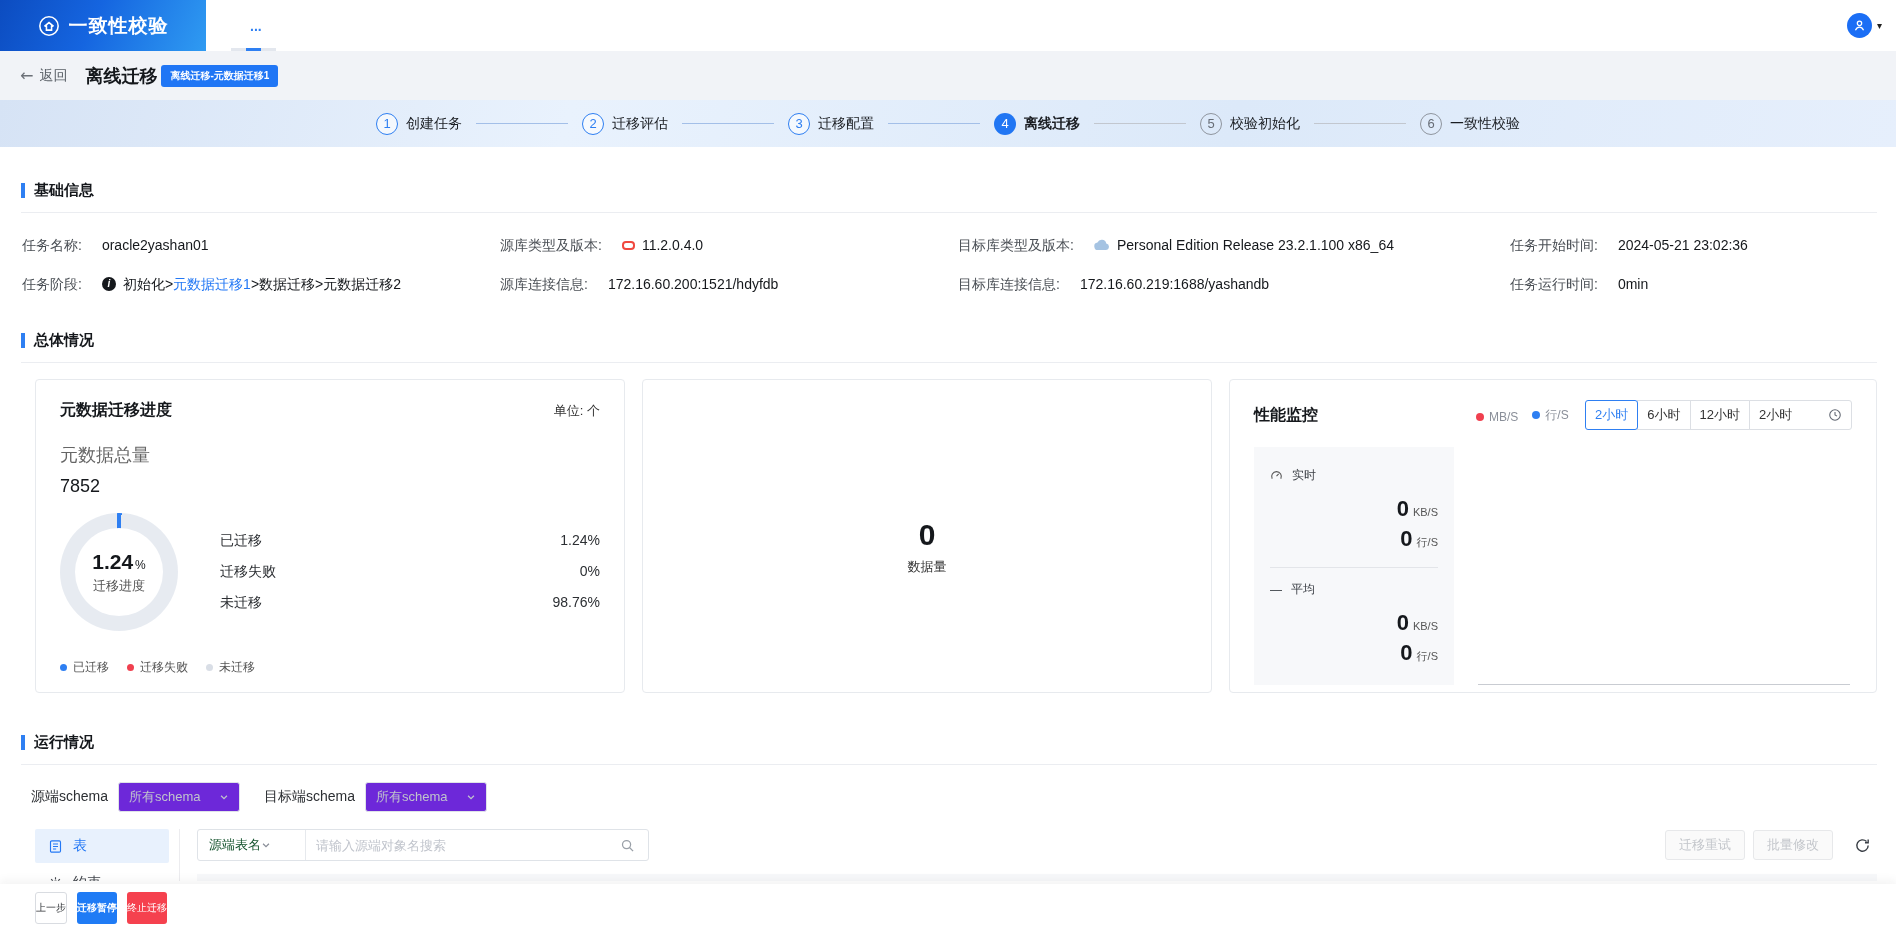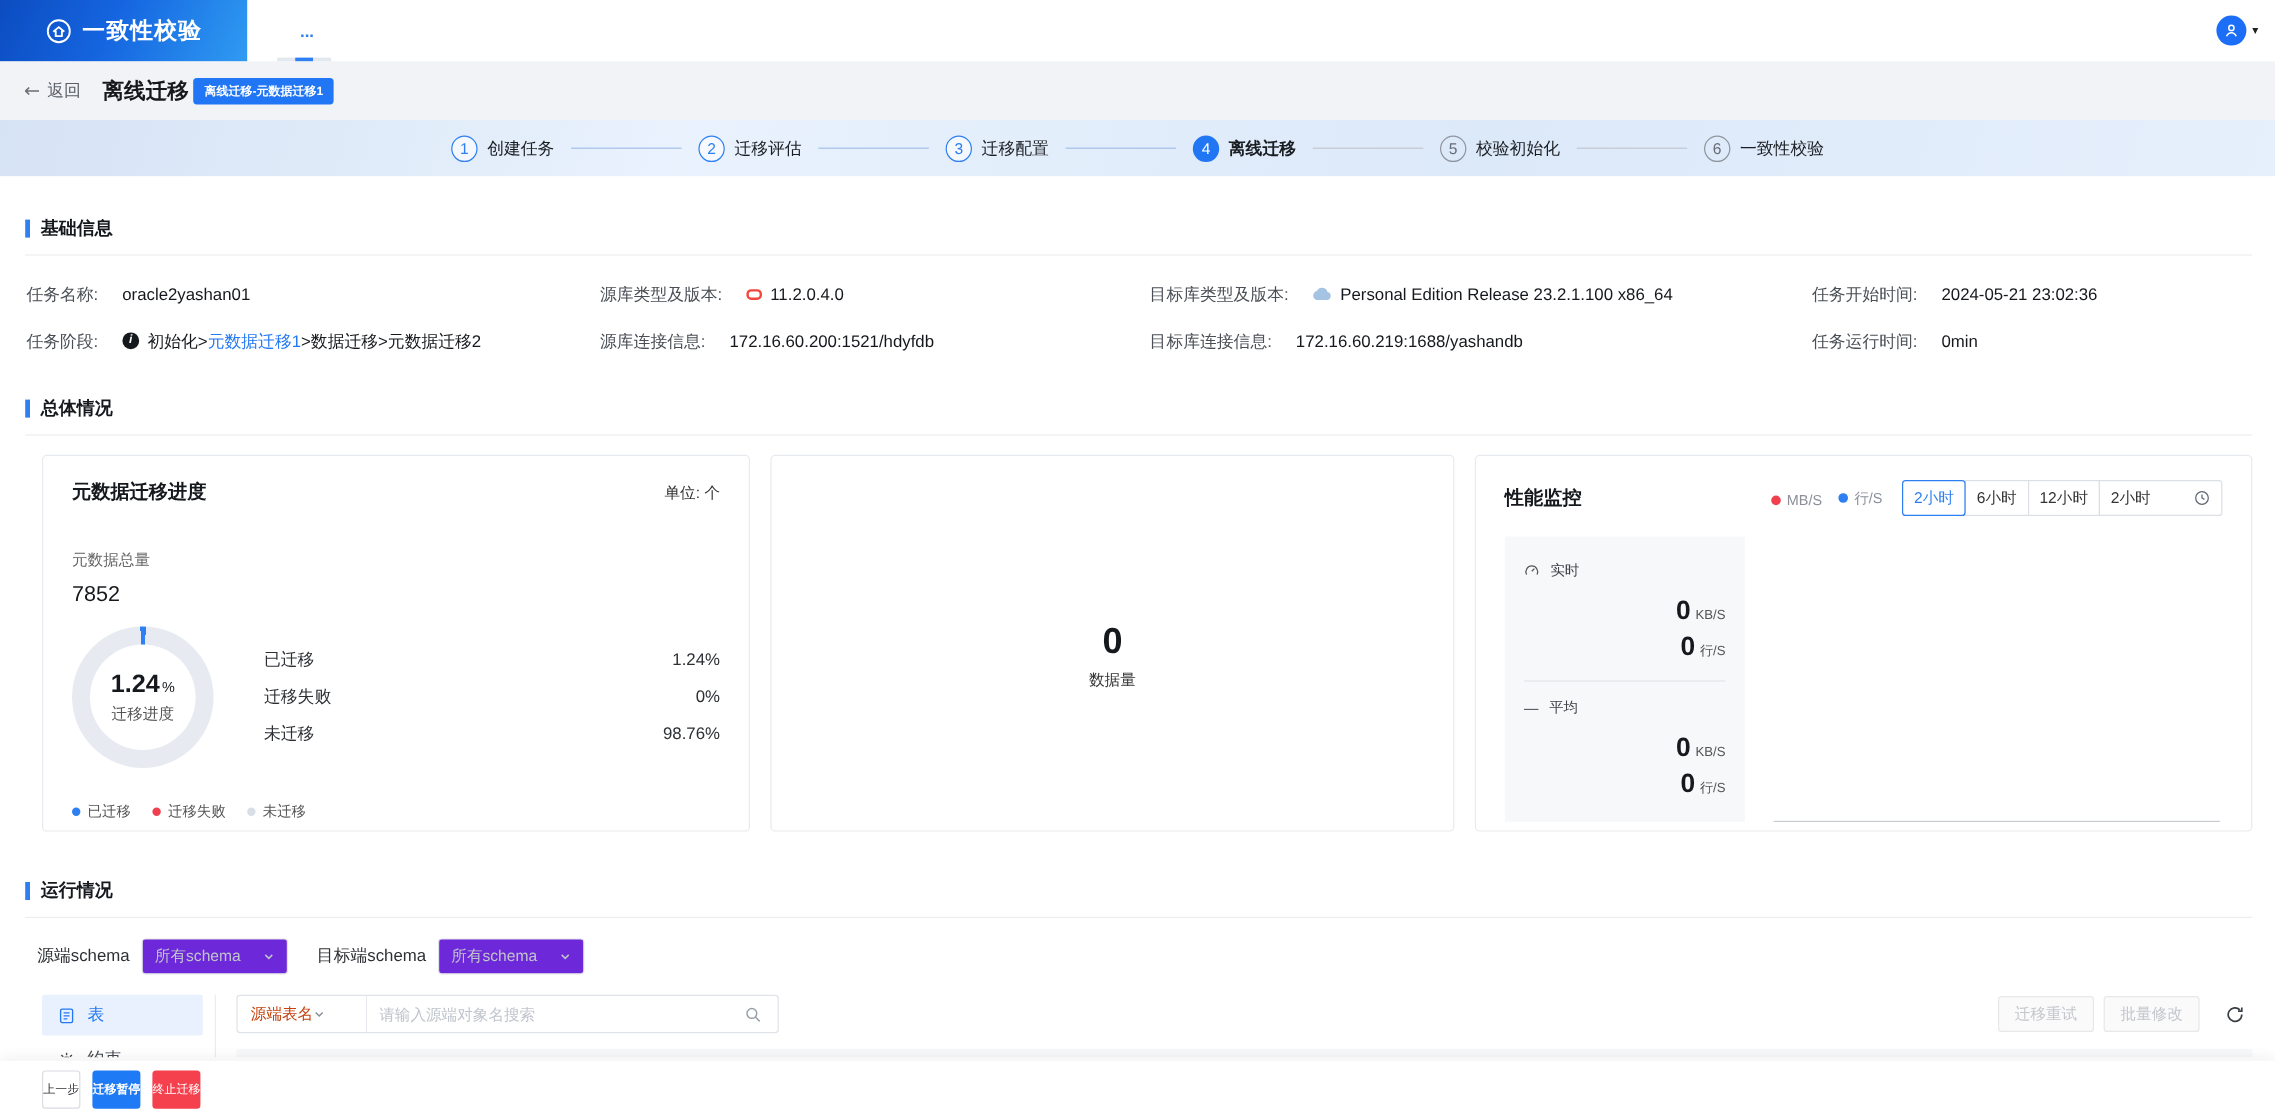--- a/index.html
+++ b/index.html
@@ -50,21 +50,21 @@
 .ora-icon{display:inline-block;width:13px;height:9px;border:2px solid #f0483f;border-radius:4px}
 .info-ico{display:inline-flex;width:14px;height:14px;border-radius:50%;background:#15181c;color:#fff;font-size:10px;font-style:italic;align-items:center;justify-content:center;font-weight:bold}
 
 .sec-overview{margin-top:38px}
 .cards{display:flex;gap:17px;padding:16px 19px 0 35px}
 .card{border:1px solid #e7eaee;border-radius:4px;height:314px;padding:20px 24px;background:#fff}
 .card-meta{width:590px}.card-data{width:570px}.card-perf{width:648px}
 .card-head{display:flex;justify-content:space-between;align-items:center}
 .card-title{font-size:16px;font-weight:bold;color:#15181c}
 .card-unit{font-size:13px;color:#333}
-.meta-total-label{margin-top:37px;font-size:13px;color:#666}
+.meta-total-label{margin-top:22px;font-size:18px;color:#666}
 .meta-total{margin-top:9px;font-size:18px;font-weight:normal;color:#15181c}
 .meta-mid{display:flex;align-items:center;margin-top:16px}
 .donut{width:118px;height:118px;border-radius:50%;background:conic-gradient(from -2deg,#2e7ff2 0deg 4.5deg,#e7ebf1 4.5deg 360deg);position:relative;display:flex;align-items:center;justify-content:center;flex:none}
 .donut::before{content:"";position:absolute;inset:15px;background:#fff;border-radius:50%}
 .donut-center{position:relative;text-align:center}
 .donut-pct{font-size:21px;font-weight:bold;color:#15181c}
 .donut-pct small{font-size:12px;font-weight:normal;margin-left:2px}
 .donut-cap{font-size:13px;color:#555;margin-top:3px}
 .meta-stats{flex:1;margin-left:42px}
 .stat-row{display:flex;justify-content:space-between;margin-top:13px;font-size:14px;color:#2c2f33}
@@ -103,21 +103,21 @@
 .filter-label.second{margin-left:24px}
 .fake-select{width:122px;height:30px;border:1px solid #dfe3e8;border-radius:3px;background:#6d28d9;display:flex;align-items:center;justify-content:space-between;padding:0 10px;color:#c0c4cc;font-size:13px;cursor:pointer}
 .run-body{display:flex;margin-top:17px;padding:0 19px 0 35px;align-items:stretch}
 .obj-nav{width:134px;flex:none}
 .obj-item{height:34px;display:flex;align-items:center;gap:10px;padding-left:13px;font-size:14px;color:#44484e;cursor:pointer;margin-bottom:3px;border-radius:2px}
 .obj-item.active{background:#e8f1fd;color:#2378f5}
 .nav-sep{width:1px;background:#ececef;margin-left:10px;flex:none}
 .run-main{flex:1;margin-left:17px;min-width:0}
 .toolbar{display:flex;align-items:center}
 .search-group{display:flex;height:32px;border:1px solid #dfe3e8;border-radius:3px;width:452px;background:#fff;overflow:hidden}
-.sg-select{width:108px;border-right:1px solid #e6e9ed;display:flex;align-items:center;padding:0 9px 0 11px;font-size:13px;color:#c2410c;cursor:pointer;flex:none}
+.sg-select{width:108px;border-right:1px solid #e6e9ed;display:flex;align-items:center;padding:0 9px 0 11px;font-size:13px;color:#14532d;cursor:pointer;flex:none}
 .sg-input{flex:1;border:none;outline:none;padding:0 10px;font-size:13px;color:#333;min-width:0}
 .sg-input::placeholder{color:#c0c4cc}
 .sg-search{width:42px;display:flex;align-items:center;justify-content:center;cursor:pointer;flex:none}
 .toolbar-right{margin-left:auto;display:flex;align-items:center;gap:8px}
 .btn-disabled{height:30px;padding:0 13px;background:#fafafa;border:1px solid #e7e8ea;color:#c3c6cb;font-size:13px;border-radius:3px;cursor:not-allowed}
 .refresh-btn{width:30px;height:30px;display:flex;align-items:center;justify-content:center;cursor:pointer;margin-left:6px;background:#fff}
 
 .tbl{margin-top:13px}
 .thead{height:36px;background:#f7f8fa;display:flex;align-items:center;font-size:14px;color:#2c2f33}
 

